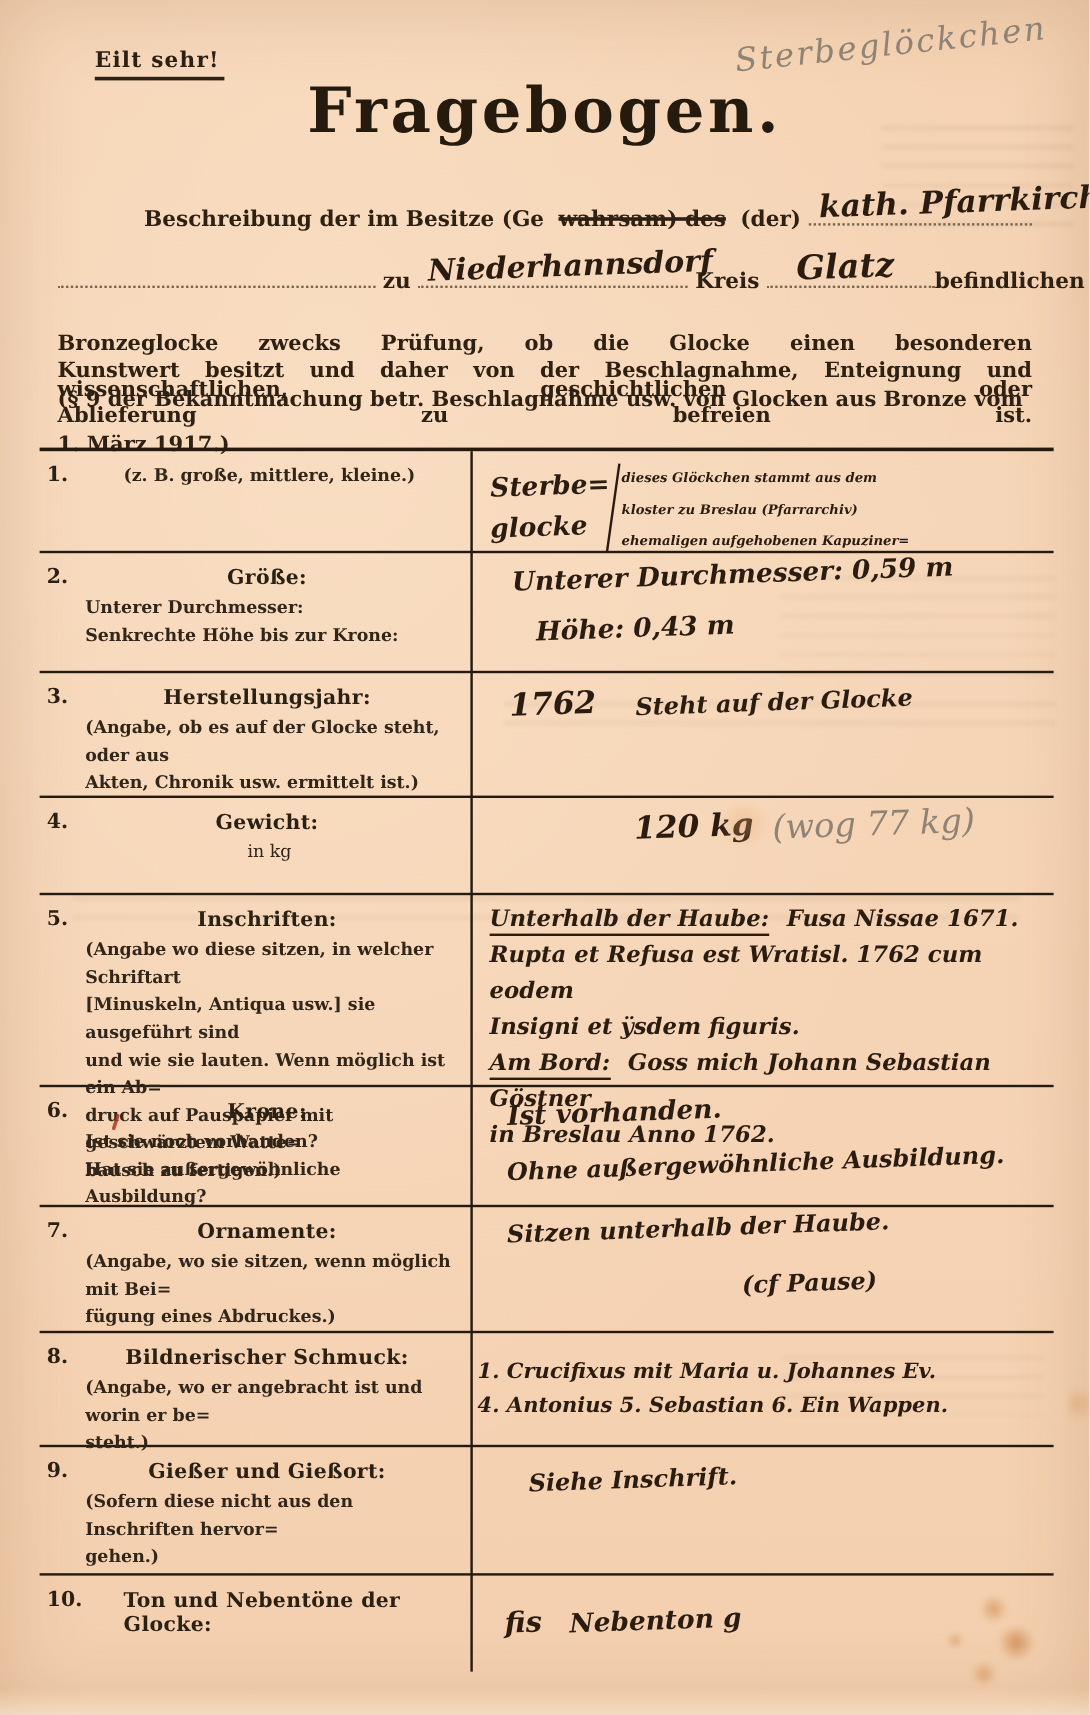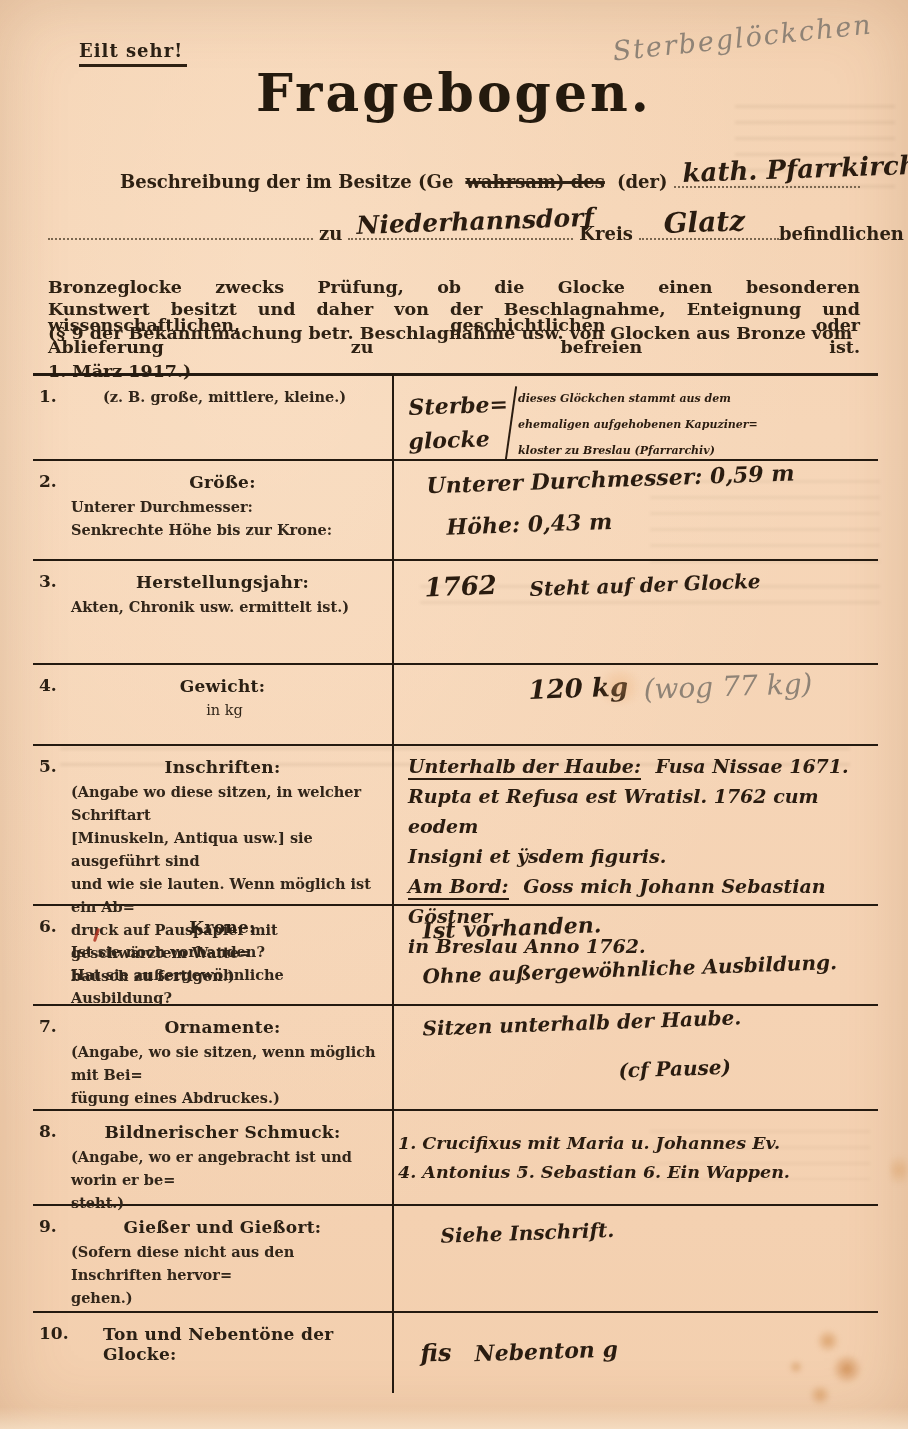--- a/index.html
+++ b/index.html
@@ -115,22 +115,22 @@
       </div>
       <div class="cell-r">
         <div class="r1wrap">
           <div class="r1ans">
             <div class="hw s22 tilt">Sterbe=</div>
             <div class="hw s22 tilt">glocke</div>
           </div>
           <div class="slantline"></div>
           <div class="r1note">
             <div class="hw s17">dieses Glöckchen stammt aus dem</div>
+            <div class="hw s17">kloster zu Breslau (Pfarrarchiv)</div>
             <div class="hw s17">ehemaligen aufgehobenen Kapuziner=</div>
-            <div class="hw s17">kloster zu Breslau (Pfarrarchiv)</div>
           </div>
         </div>
       </div>
     </div>
 
     <div class="row" style="height:100px;">
       <div class="cell-l">
         <span class="num">2.</span>
         <div class="rh">Größe:</div>
         <div class="rs">Unterer Durchmesser:</div>
@@ -139,20 +139,21 @@
       <div class="cell-r">
         <div class="hw s22 tilt" style="padding-left:18px;">Unterer Durchmesser: 0,59 m</div>
         <div class="hw s22 tilt" style="padding-left:38px; margin-top:8px;">Höhe: 0,43 m</div>
       </div>
     </div>
 
     <div class="row" style="height:104px;">
       <div class="cell-l">
         <span class="num">3.</span>
         <div class="rh">Herstellungsjahr:</div>
+        <div class="rs">(Angabe, ob es auf der Glocke steht, oder aus</div>
         <div class="rs">Akten, Chronik usw. ermittelt ist.)</div>
       </div>
       <div class="cell-r">
         <div class="hw s26 tilt" style="padding-left:16px;">1762</div>
         <div class="hw s20 tilt" style="padding-left:28px; margin-top:6px;">Steht auf der Glocke</div>
       </div>
     </div>
 
     <div class="row" style="height:81px;">
       <div class="cell-l">

